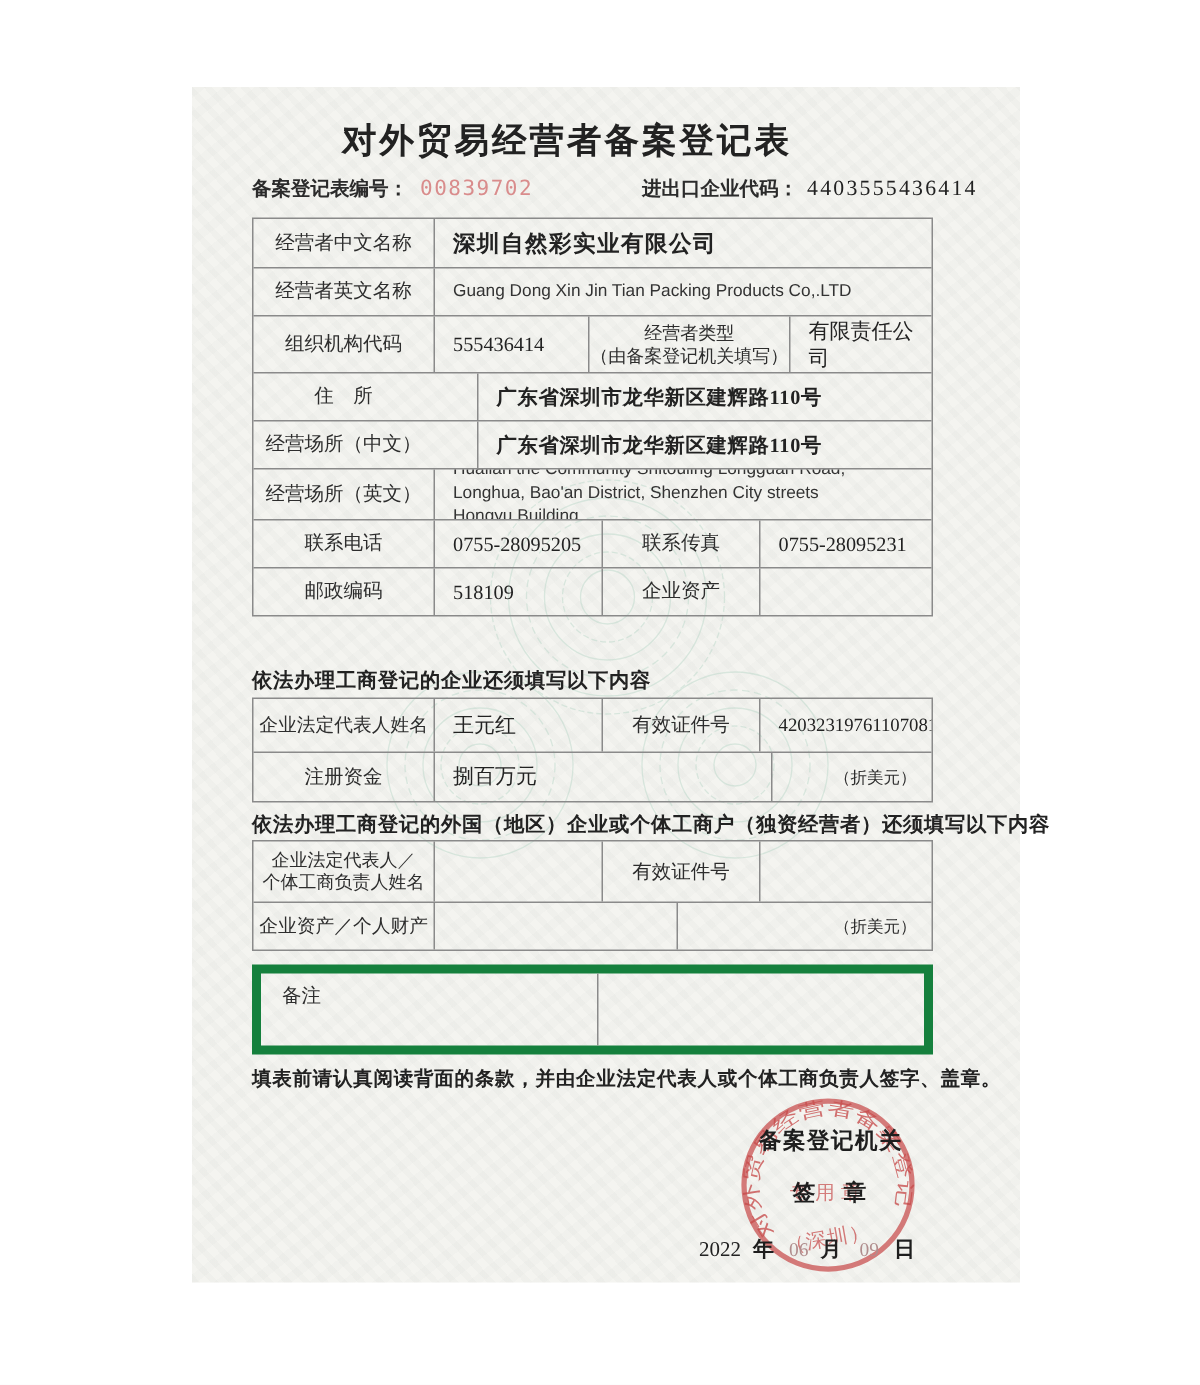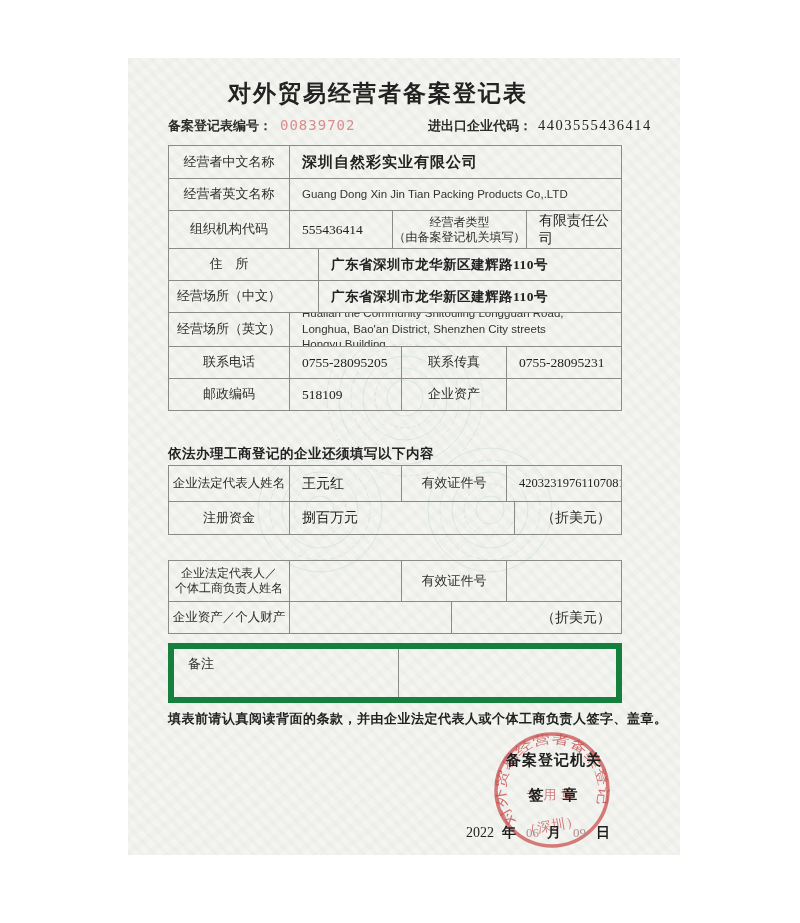--- a/index.html
+++ b/index.html
@@ -22,21 +22,21 @@
   .tbl{position:absolute;left:168px;width:454px;border:1px solid #8a8a8a;box-sizing:border-box;}
   .trow{display:flex;border-top:1px solid #8a8a8a;box-sizing:border-box;}
   .trow:first-child{border-top:none;}
   .tc{border-left:1px solid #8a8a8a;box-sizing:border-box;display:flex;align-items:center;overflow:hidden;}
   .tc:first-child{border-left:none;}
   .lbl{justify-content:center;text-align:center;font-size:13px;color:#2d2d2d;line-height:1.25;}
   .val{padding-left:12px;font-family:"Liberation Serif",serif;font-size:13.5px;color:#222;}
   .val.strong{font-weight:bold;font-size:15px;letter-spacing:1px;}
   .val.en{font-family:"Liberation Sans",sans-serif;font-size:11.5px;line-height:1.35;color:#333;}
   .val.addr{font-weight:bold;letter-spacing:0.5px;margin-left:29px;}
-  .note-cell{justify-content:flex-end;padding-right:10px;font-size:14px;color:#2d2d2d;}
+  .note-cell{justify-content:flex-end;padding-right:10px;font-size:11px;color:#2d2d2d;}
   .w-label{width:120px;flex:none;}
   .w-v1{width:112px;flex:none;}
   .w-l2{width:105px;flex:none;}
   .grow{flex:1;}
   .h32{height:32px;} .h31{height:31px;} .h34{height:34px;} .h38{height:38px;} .h35{height:35px;} .h33{height:33px;} .h40{height:40px;}
 
   .sec-head{position:absolute;left:168px;font-size:13.5px;font-weight:bold;color:#222;letter-spacing:0.5px;}
 
   .remark-box{position:absolute;left:168px;top:643px;width:454px;height:60px;border:6px solid #15803d;
               box-sizing:border-box;display:flex;}
@@ -145,20 +145,21 @@
       <div class="tc lbl w-l2">有效证件号</div>
       <div class="tc val grow" style="font-size:12.5px;">420323197611070819</div>
     </div>
     <div class="trow h33">
       <div class="tc lbl w-label">注册资金</div>
       <div class="tc val" style="width:225px;flex:none;font-size:14px;">捌百万元</div>
       <div class="tc note-cell grow">（折美元）</div>
     </div>
   </div>
 
+  <div class="sec-head" style="top:541px;">依法办理工商登记的外国（地区）企业或个体工商户（独资经营者）还须填写以下内容</div>
   <div class="tbl" style="top:560px;">
     <div class="trow h40">
       <div class="tc lbl w-label" style="font-size:12px;flex-direction:column;justify-content:center;">
         <div>企业法定代表人／</div>
         <div>个体工商负责人姓名</div>
       </div>
       <div class="tc val w-v1"></div>
       <div class="tc lbl w-l2">有效证件号</div>
       <div class="tc val grow"></div>
     </div>

